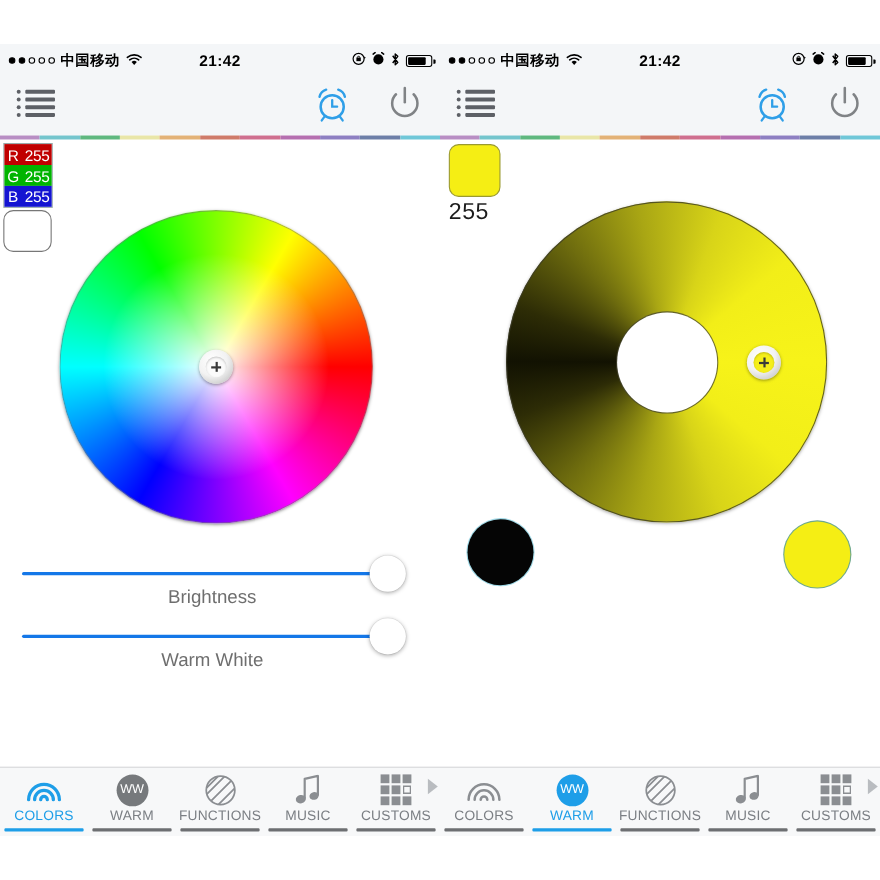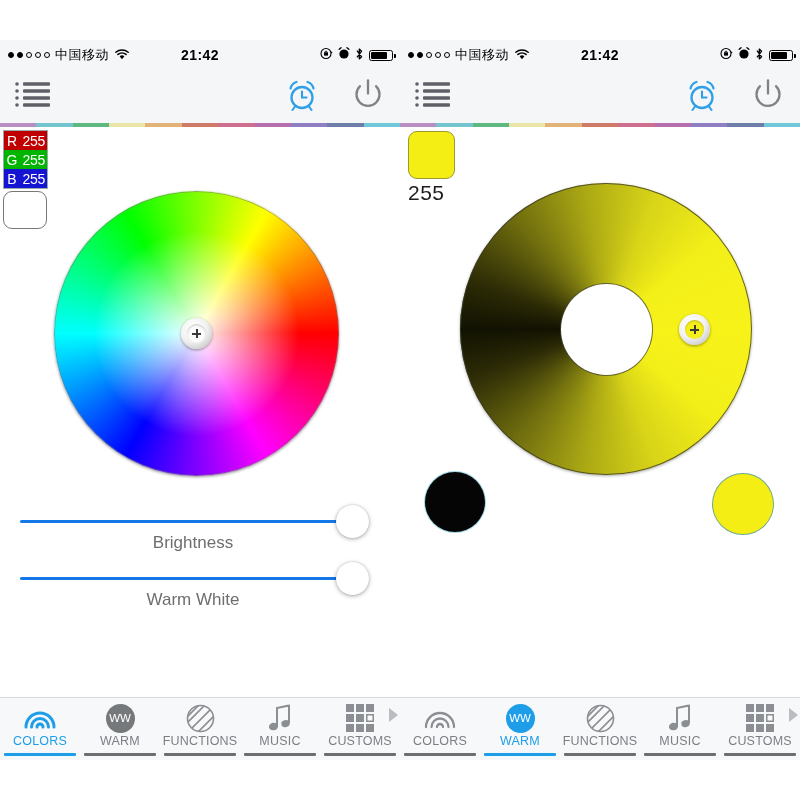--- a/index.html
+++ b/index.html
@@ -41,21 +41,21 @@
   .sb-left {
     position: absolute; left: 8px;
     display: flex; align-items: center; gap: 5px;
   }
   .dots { display: flex; align-items: center; gap: 3px; }
   .dot {
     width: 6px; height: 6px; border-radius: 50%;
     border: 1px solid #000;
   }
   .dot.on { background: #000; }
-  .carrier { font-size: 13px; font-weight: 400; letter-spacing: .5px; }
+  .carrier { font-size: 13px; font-weight: 700; letter-spacing: .5px; }
   .wifi { display: inline-block; }
   .sb-time {
     position: absolute; left: 0; right: 0;
     text-align: center;
     font-size: 14px; font-weight: 700;
     letter-spacing: .4px;
   }
   .sb-right {
     position: absolute; right: 7px;
     display: flex; align-items: center; gap: 5px;

